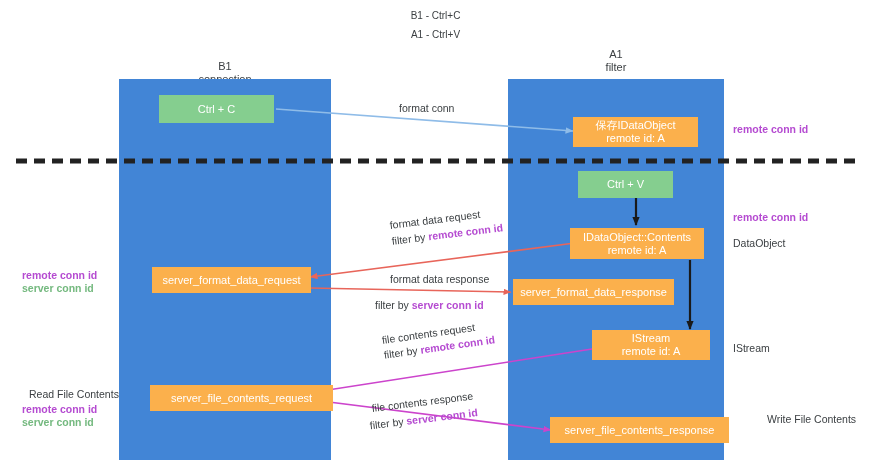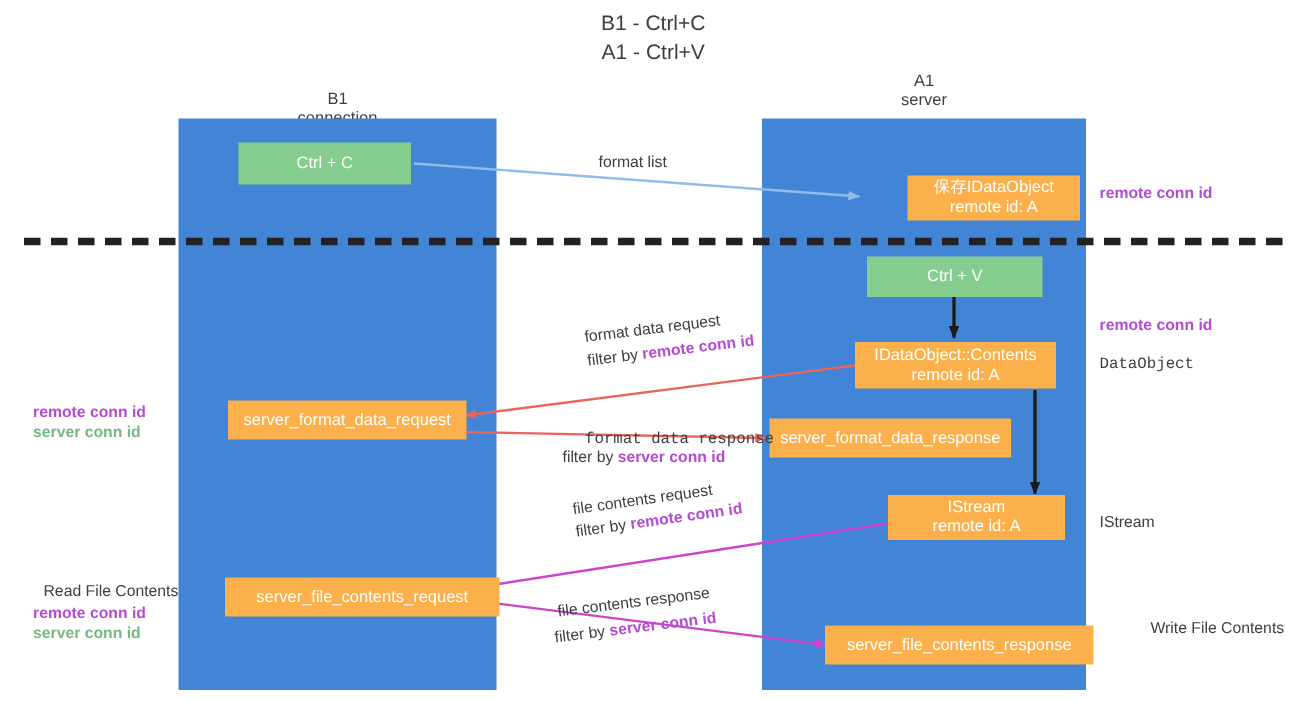--- a/index.html
+++ b/index.html
@@ -8,21 +8,21 @@
     background:#ffffff;
     font-family:"Liberation Sans","DejaVu Sans",sans-serif;
     overflow:hidden;
     position:relative;
   }
   #stage{position:absolute;left:0;top:0;width:871px;height:467px;}
 
   
   .title{
     position:absolute;left:0;top:6px;width:871px;
-    text-align:center;color:#3c4043;font-size:14px;line-height:19px;
+    text-align:center;color:#3c4043;font-size:10px;line-height:19px;
     white-space:pre-line;
   }
 
   
   .lane-head{
     position:absolute;text-align:center;color:#3c4043;
     font-size:11px;line-height:13px;white-space:pre-line;
   }
 
   
@@ -56,21 +56,21 @@
 <body>
 
 <div id="stage">
 
   <div class="title">B1 - Ctrl+C
 A1 - Ctrl+V</div>
 
   <div class="lane-head" style="left:119px;top:60px;width:212px;">B1
 connection</div>
   <div class="lane-head" style="left:508px;top:48px;width:216px;">A1
-server</div>
+filter</div>
 
   <div class="lane" style="left:119px;top:79px;width:212px;height:381px;"></div>
   <div class="lane" style="left:508px;top:79px;width:216px;height:381px;"></div>
 
   <svg class="overlay" viewBox="0 0 871 467">
     <defs>
       <marker id="ah-blue" markerWidth="9" markerHeight="9" refX="7.5" refY="3.2" orient="auto" markerUnits="userSpaceOnUse">
         <path d="M0,0 L8,3.2 L0,6.4 z" fill="#8fbce8"></path>
       </marker>
       <marker id="ah-red" markerWidth="9" markerHeight="9" refX="7.5" refY="3.2" orient="auto" markerUnits="userSpaceOnUse">
@@ -96,62 +96,62 @@
 
     <line x1="690" y1="260" x2="690" y2="329" stroke="#1a1a1a" stroke-width="2.2" marker-end="url(#ah-blk)"></line>
 
     <line x1="592" y1="349" x2="315" y2="392" stroke="#cc44cc" stroke-width="1.6" marker-end="url(#ah-mag)"></line>
 
     <line x1="313" y1="400" x2="551" y2="430" stroke="#cc44cc" stroke-width="1.6" marker-end="url(#ah-mag)"></line>
   </svg>
 
   <div class="box green" style="left:159px;top:95px;width:115px;height:28px;">Ctrl + C</div>
 
-  <div class="box orange" style="left:573px;top:117px;width:115px;height:30px;margin-left:32px;">保存IDataObject
+  <div class="box orange" style="left:573px;top:117px;width:125px;height:30px;">保存IDataObject
 remote id: A</div>
 
-  <div class="box green" style="left:578px;top:171px;width:117px;height:27px;">Ctrl + V</div>
+  <div class="box green" style="left:578px;top:171px;width:95px;height:27px;">Ctrl + V</div>
 
   <div class="box orange" style="left:570px;top:228px;width:134px;height:31px;">IDataObject::Contents
 remote id: A</div>
 
   <div class="box orange" style="left:513px;top:279px;width:161px;height:26px;">server_format_data_response</div>
 
   <div class="box orange" style="left:152px;top:267px;width:159px;height:26px;">server_format_data_request</div>
 
   <div class="box orange" style="left:592px;top:330px;width:118px;height:30px;">IStream
 remote id: A</div>
 
   <div class="box orange" style="left:150px;top:385px;width:183px;height:26px;">server_file_contents_request</div>
 
   <div class="box orange" style="left:550px;top:417px;width:179px;height:26px;">server_file_contents_response</div>
 
-  <div class="lbl" style="left:399px;top:102px;">format list</div>
+  <div class="lbl" style="left:399px;top:102px;">format conn</div>
 
   <div style="position:absolute;left:389px;top:219px;transform:rotate(-7deg);transform-origin:0 0;">
     <div class="lbl" style="position:static;">format data request</div>
     <div class="kv" style="position:static;margin-top:3px;"><span>filter by </span><span class="p">remote conn id</span></div>
   </div>
 
-  <div class="lbl" style="left:390px;top:287px;font-family:Liberation Mono, monospace;">format data response</div>
+  <div class="lbl" style="left:390px;top:273px;">format data response</div>
   <div class="kv" style="left:375px;top:299px;"><span>filter by </span><span class="p">server conn id</span></div>
 
   <div style="position:absolute;left:381px;top:334px;transform:rotate(-8deg);transform-origin:0 0;">
     <div class="lbl" style="position:static;">file contents request</div>
     <div class="kv" style="position:static;margin-top:2px;"><span>filter by </span><span class="p">remote conn id</span></div>
   </div>
 
   <div style="position:absolute;left:371px;top:402px;transform:rotate(-7deg);transform-origin:0 0;">
     <div class="lbl" style="position:static;">file contents response</div>
     <div class="kv" style="position:static;margin-top:4px;margin-left:-4px;"><span>filter by </span><span class="p">server conn id</span></div>
   </div>
 
   <div class="lbl purple" style="left:733px;top:123px;">remote conn id</div>
   <div class="lbl purple" style="left:733px;top:211px;">remote conn id</div>
-  <div class="lbl" style="left:733px;top:237px;font-family:Liberation Mono, monospace;">DataObject</div>
+  <div class="lbl" style="left:733px;top:237px;">DataObject</div>
   <div class="lbl" style="left:733px;top:342px;">IStream</div>
   <div class="lbl" style="left:733px;top:413px;margin-left:34px;">Write File Contents</div>
 
   <div class="lbl purple" style="left:22px;top:269px;">remote conn id</div>
   <div class="lbl green" style="left:22px;top:282px;">server conn id</div>
 
   <div class="lbl" style="left:29px;top:388px;">Read File Contents</div>
   <div class="lbl purple" style="left:22px;top:403px;">remote conn id</div>
   <div class="lbl green" style="left:22px;top:416px;">server conn id</div>
 

